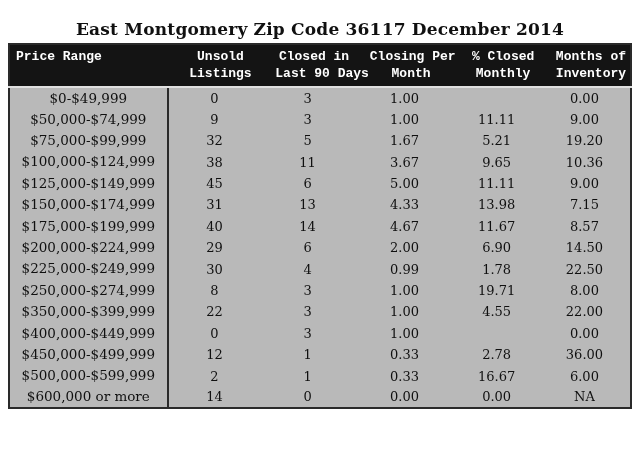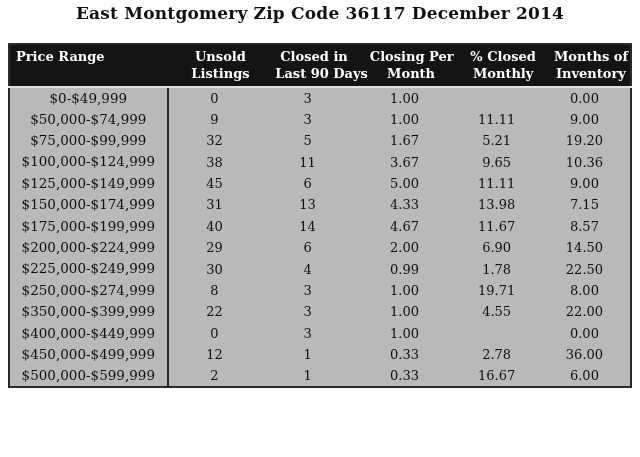--- a/index.html
+++ b/index.html
@@ -11,21 +11,21 @@
     --header-split:#e0e0e0;
     --page-bg:#ffffff;
   }
   *{box-sizing:border-box;margin:0;padding:0;}
   html,body{width:640px;height:457px;overflow:hidden;background:var(--page-bg);}
   body{font-family:"DejaVu Serif","Liberation Serif",serif;color:var(--text);}
   .title{
     text-align:center;
     font-weight:bold;
     font-size:17px;
-    padding-top:3px;
+    padding-top:19px;
     height:43px;
     letter-spacing:.2px;
   }
   .table-wrap{margin:0 8px;}
   table{
     width:624px;
     border-collapse:collapse;
     table-layout:fixed;
     border:2px solid var(--border);
     background:var(--body-bg);
@@ -41,20 +41,21 @@
     color:var(--header-text);
     font-weight:bold;
     font-size:13px;
     line-height:1.32;
     text-align:center;
     vertical-align:top;
     white-space:pre;
     padding:3px 2px 4px 15px;
     border-bottom:2px solid var(--header-split);
     height:42px;
+    font-family:Liberation Mono, monospace;
   }
   thead th.price-col{
     text-align:left;
     padding-left:6px;
   }
   tbody td{
     font-size:13px;
     text-align:center;
     vertical-align:middle;
     height:21.4px;
@@ -205,15 +206,23 @@
           <td>36.00</td>
         </tr>
         <tr>
           <td class="price-col">$500,000-$599,999</td>
           <td>2</td>
           <td>1</td>
           <td>0.33</td>
           <td>16.67</td>
           <td>6.00</td>
         </tr>
+        <tr>
+          <td class="price-col">$600,000 or more</td>
+          <td>14</td>
+          <td>0</td>
+          <td>0.00</td>
+          <td>0.00</td>
+          <td>NA</td>
+        </tr>
       </tbody>
   </table>
 </div>
 
 </body></html>

